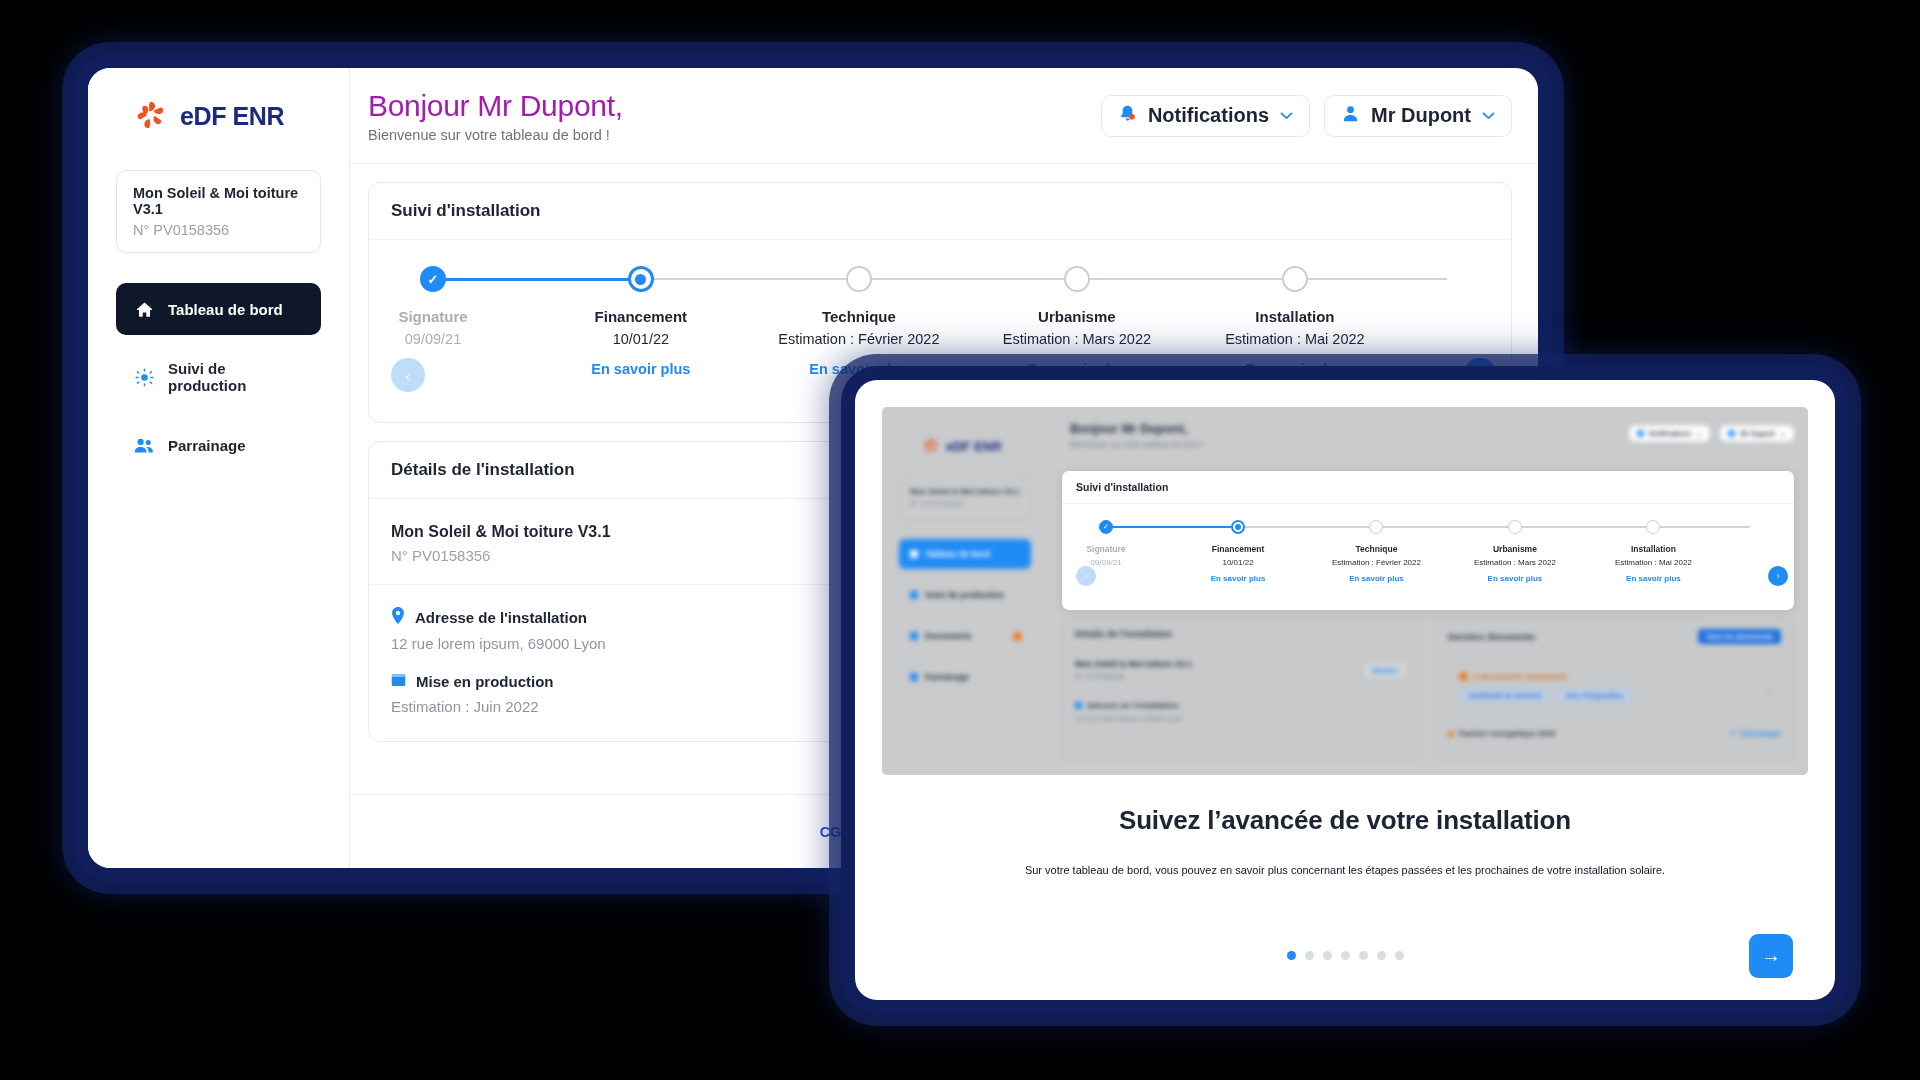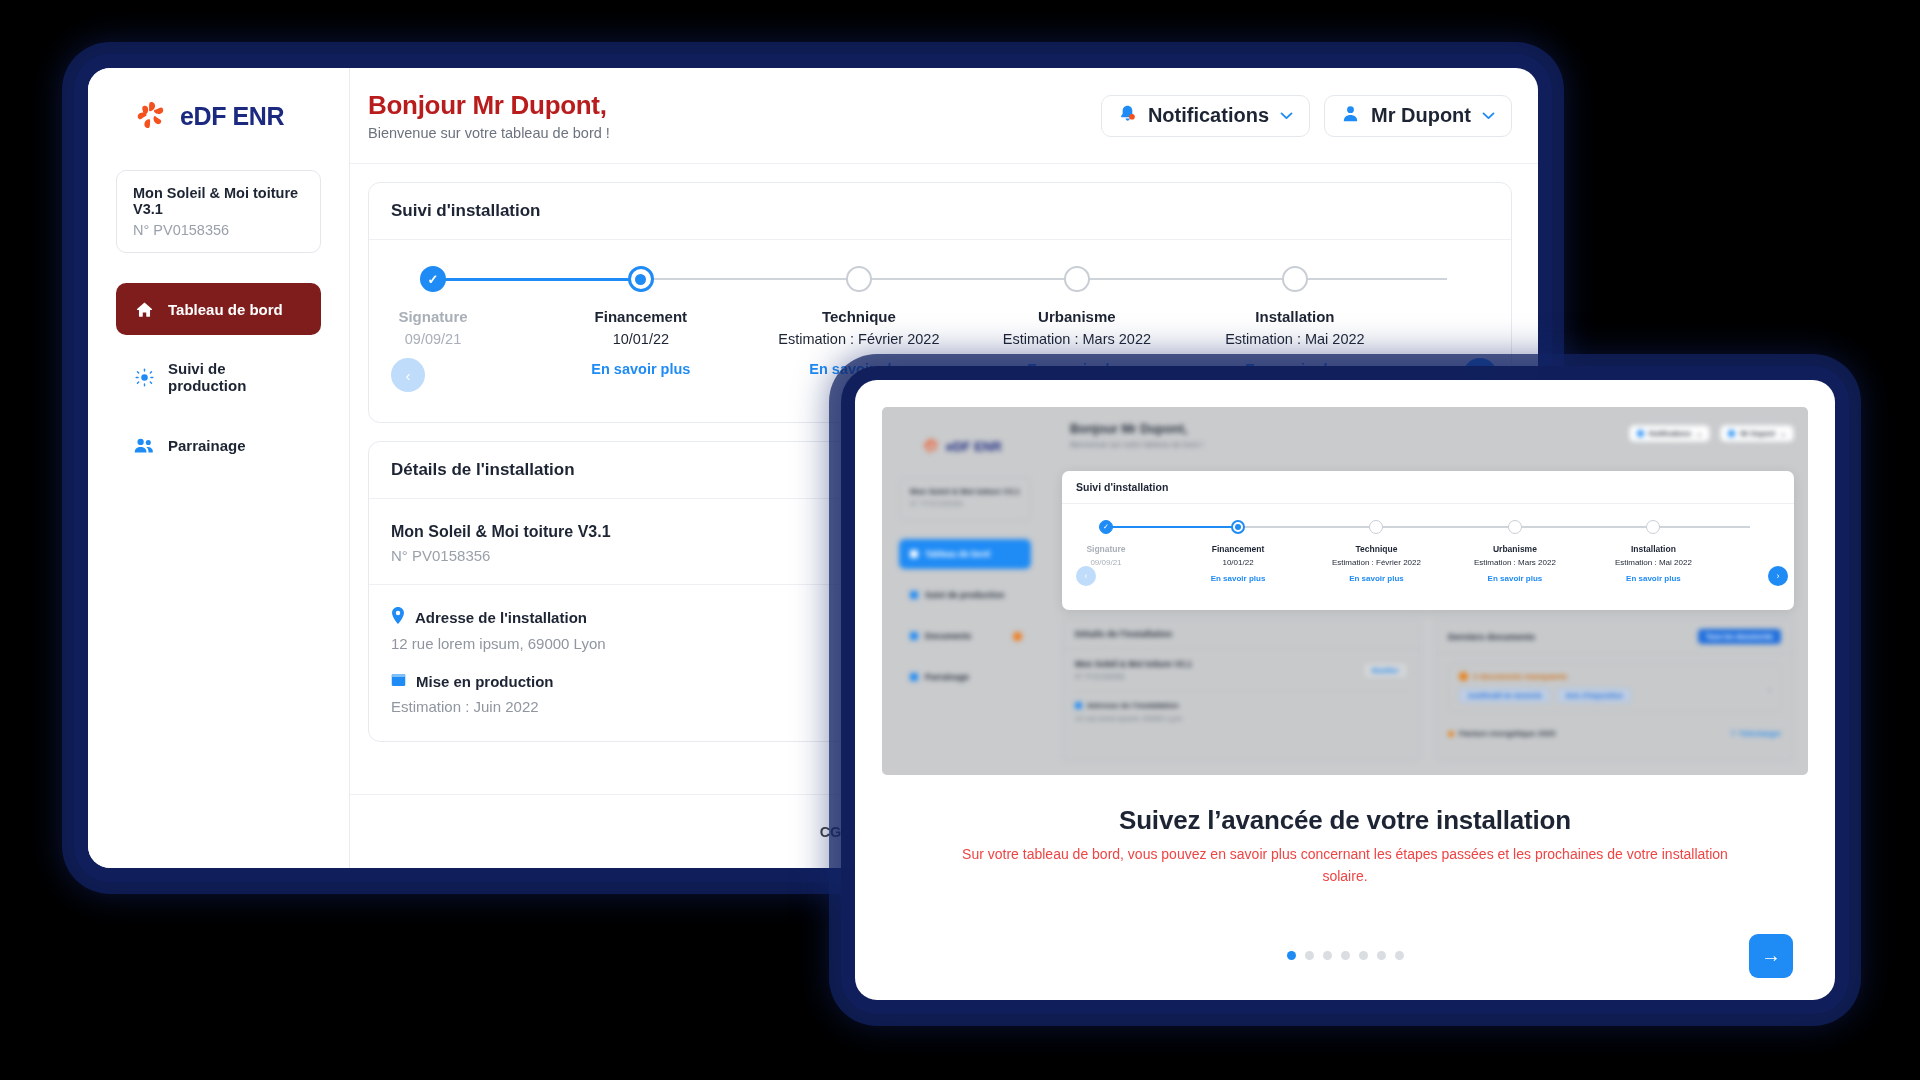--- a/index.html
+++ b/index.html
@@ -60,42 +60,42 @@
 
   .nav { margin-top: 30px; }
   .nav-item {
     display: flex; align-items: center; gap: 14px;
     height: 52px; padding: 0 18px;
     border-radius: 10px;
     margin-bottom: 16px;
     position: relative;
     cursor: pointer;
   }
-  .nav-item.active { background: #7f1d1d; text-align: center; }
+  .nav-item.active { background: #0f172a; text-align: center; }
   .nav-label { font-size: 15px; font-weight: bold; color: #1d2433; }
   .nav-item.active .nav-label { color: #ffffff; }
   .nav-ico { width: 20px; height: 20px; flex: 0 0 20px;
              display: flex; align-items: center; justify-content: center; }
   .badge {
     position: absolute; right: 14px;
     width: 21px; height: 21px; border-radius: 50%;
     background: #f07c1e; color: #fff;
     font-size: 12px; font-weight: bold;
     display: flex; align-items: center; justify-content: center;
   }
 
   
   .main { flex: 1; display: flex; flex-direction: column; min-width: 0; }
   .topbar {
     height: 96px; flex: 0 0 96px;
     display: flex; align-items: center; justify-content: space-between;
     padding: 0 26px 0 18px;
     border-bottom: 1px solid #eef0f3;
   }
-  .greet-title { font-size: 26px; font-weight: bold; color: #b91c1c; letter-spacing: -0.3px; }
+  .greet-title { font-size: 30px; font-weight: normal; color: #a21caf; letter-spacing: -0.3px; }
   .greet-sub { font-size: 14.5px; color: #6c737f; margin-top: 4px; }
   .topbar-actions { display: flex; gap: 14px; }
   .pill {
     display: flex; align-items: center; gap: 11px;
     height: 42px; padding: 0 16px;
     border: 1px solid #e4e7eb; border-radius: 10px;
     background: #fff; cursor: pointer;
   }
   .pill-label { font-size: 20px; font-weight: bold; color: #1d2433; }
   .chev { color: #1f8bf5; font-size: 13px; }
@@ -188,21 +188,21 @@
   .info-title { font-size: 15px; font-weight: bold; color: #1d2433; }
   .info-val { font-size: 15px; color: #8f969f; margin: 7px 0 20px 0; }
   .info-val.last { margin-bottom: 0; }
 
   .footer {
     height: 74px; flex: 0 0 74px;
     border-top: 1px solid #eef0f3;
     display: flex; align-items: center; justify-content: center; gap: 50px;
     padding-left: 18px;
   }
-  .footer-link { font-size: 14.5px; font-weight: bold; color: #404040; cursor: pointer; }
+  .footer-link { font-size: 14.5px; font-weight: bold; color: #1d4ed8; cursor: pointer; }
 
   
   .overlay-window {
     position: absolute;
     left: 855px; top: 380px;
     width: 980px; height: 620px;
     background: #ffffff;
     border-radius: 22px;
     box-shadow:
       0 0 0 14px rgba(16,32,92,0.98),
@@ -342,21 +342,21 @@
   .mini-docrow {
     display: flex; align-items: center; justify-content: space-between;
     padding: 6px 12px;
   }
   .mini-docname { font-size: 8px; font-weight: bold; color: #2b3340; display: flex; align-items: center; gap: 5px; }
   .mini-dl { font-size: 7.5px; font-weight: bold; color: #1f8bf5; display: flex; align-items: center; gap: 4px; }
   .mini-odot { width: 6px; height: 6px; border-radius: 50%; background: #e8821d; }
 
   .ov-text { text-align: center; padding: 30px 86px 0 86px; }
   .ov-title { font-size: 26px; font-weight: bold; color: #1d2433; letter-spacing: -0.2px; text-align: center; }
-  .ov-desc { font-size: 14px; color: #ef4444; margin-top: 8px; line-height: 1.55; }
+  .ov-desc { font-size: 11px; color: #0f172a; margin-top: 26px; line-height: 1.55; }
 
   .ov-bottom {
     position: absolute; left: 0; right: 0; bottom: 40px;
     display: flex; align-items: center; padding: 0 42px;
   }
   .dots { display: flex; gap: 9px; margin: 0 auto; }
   .dot { width: 9px; height: 9px; border-radius: 50%; background: #dadde1; }
   .dot.on { background: #1f8bf5; }
   .ov-next {
     position: absolute; right: 42px;

